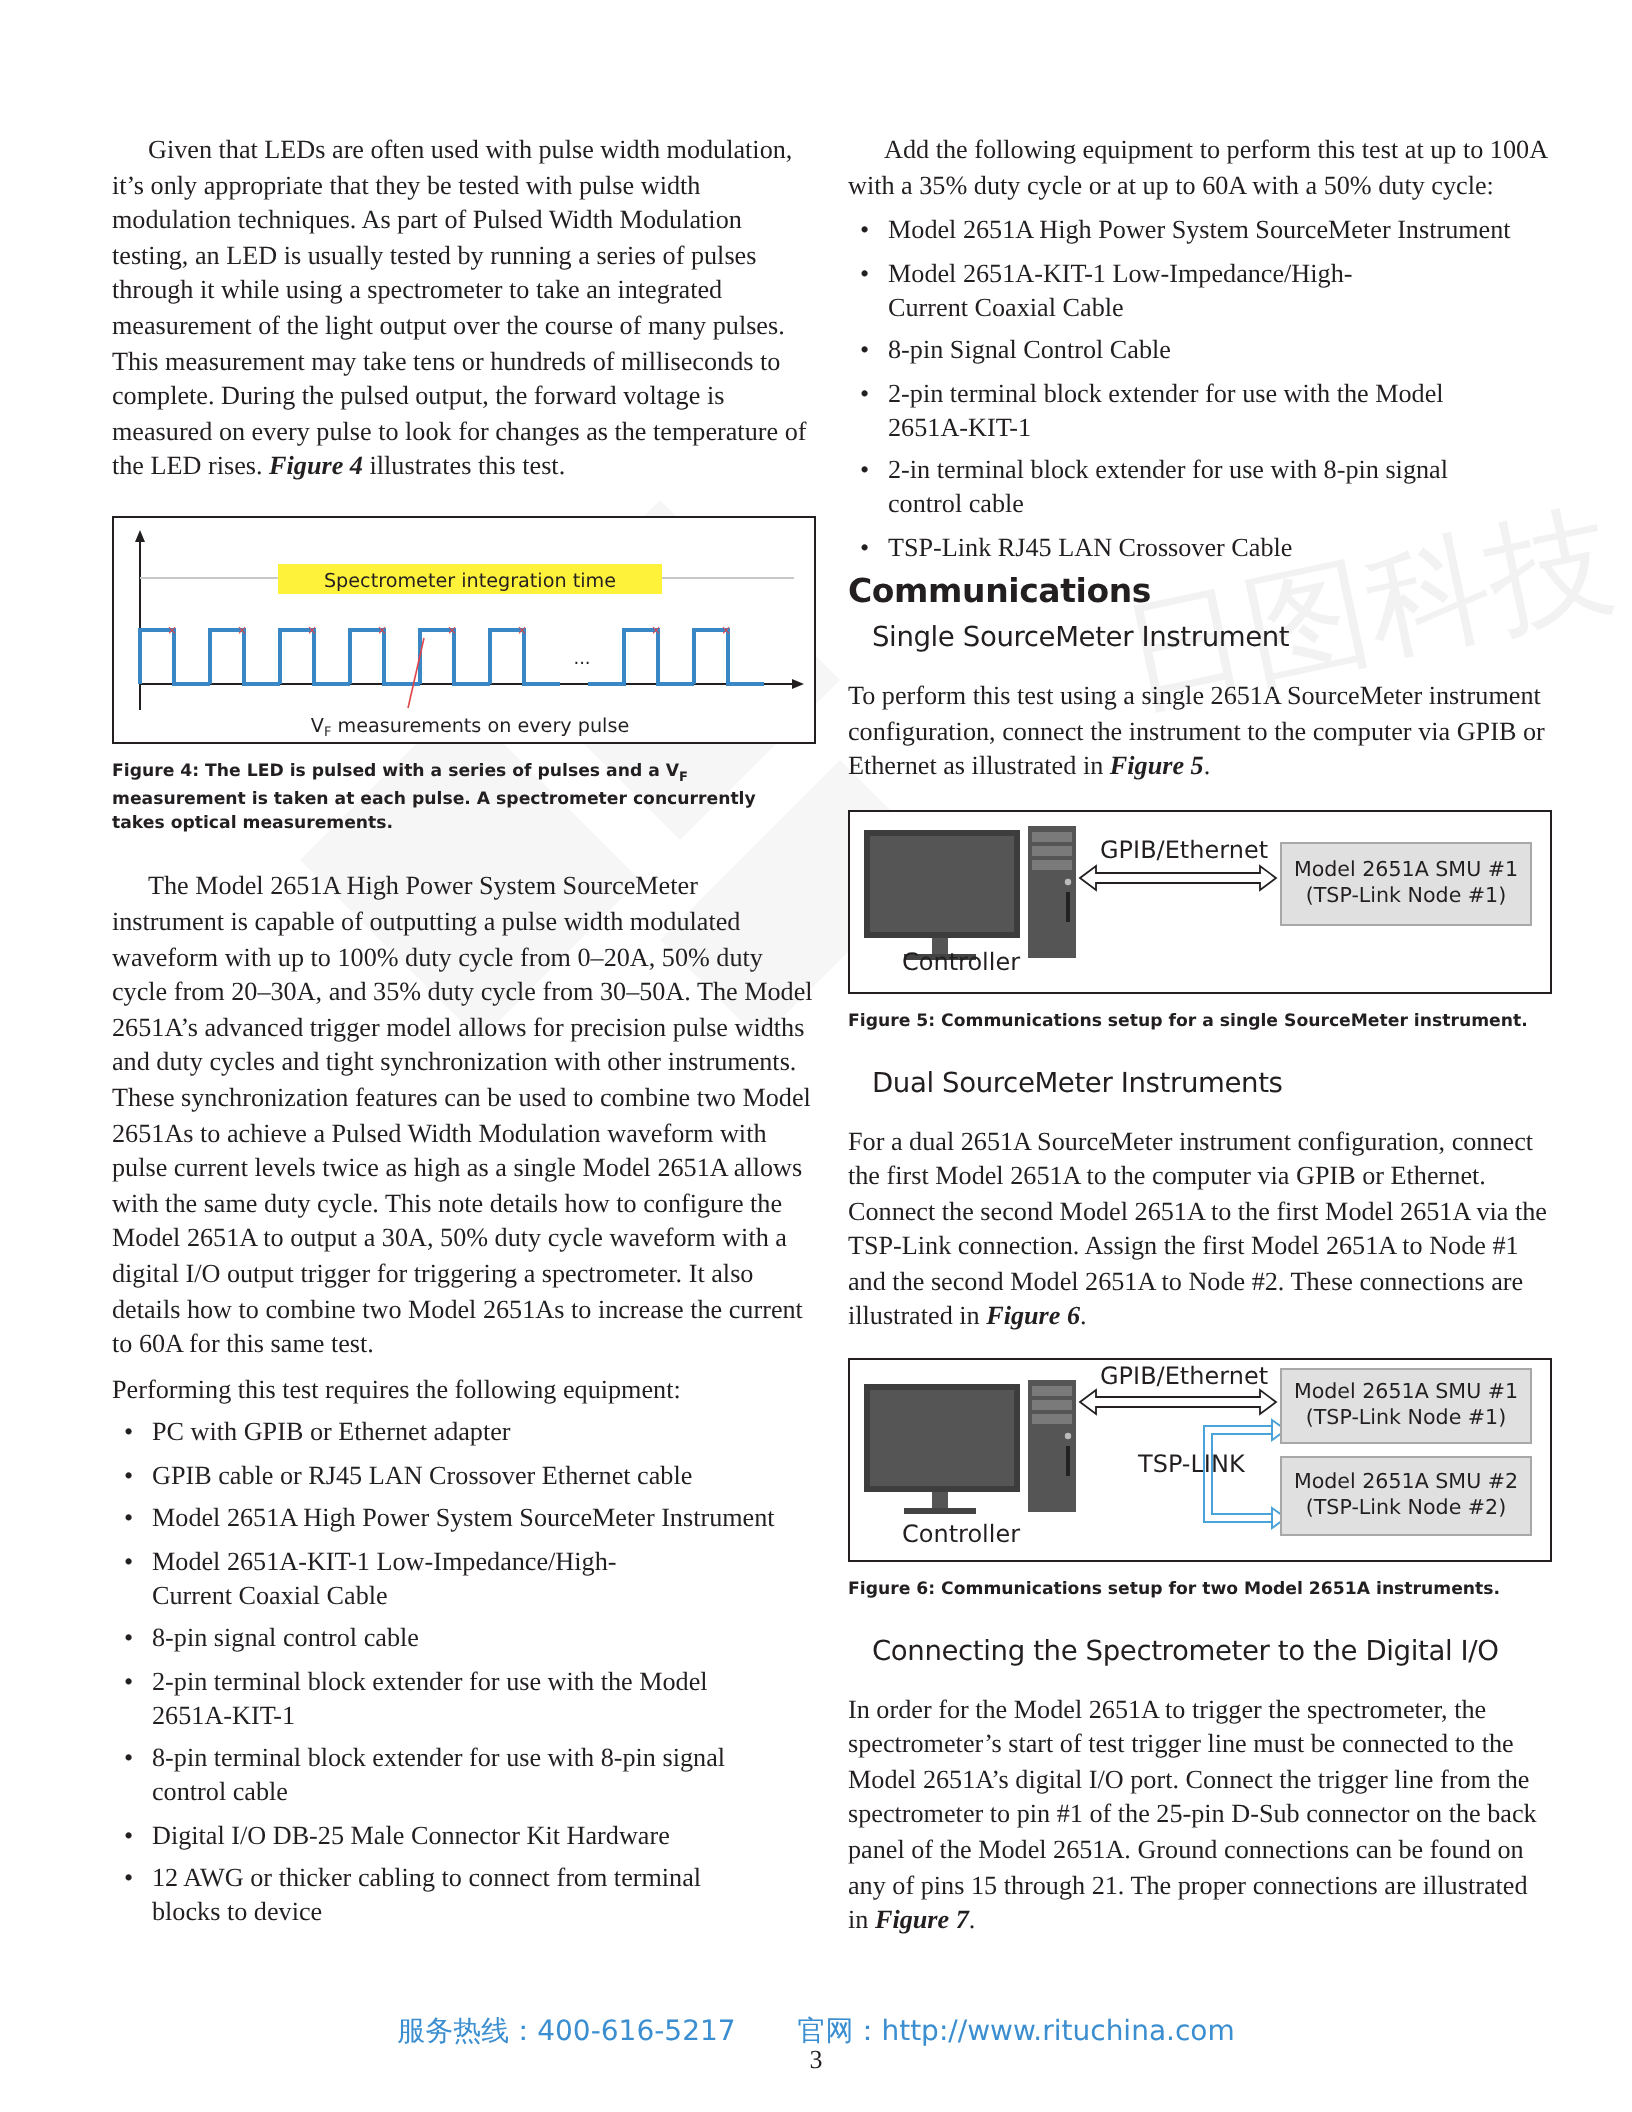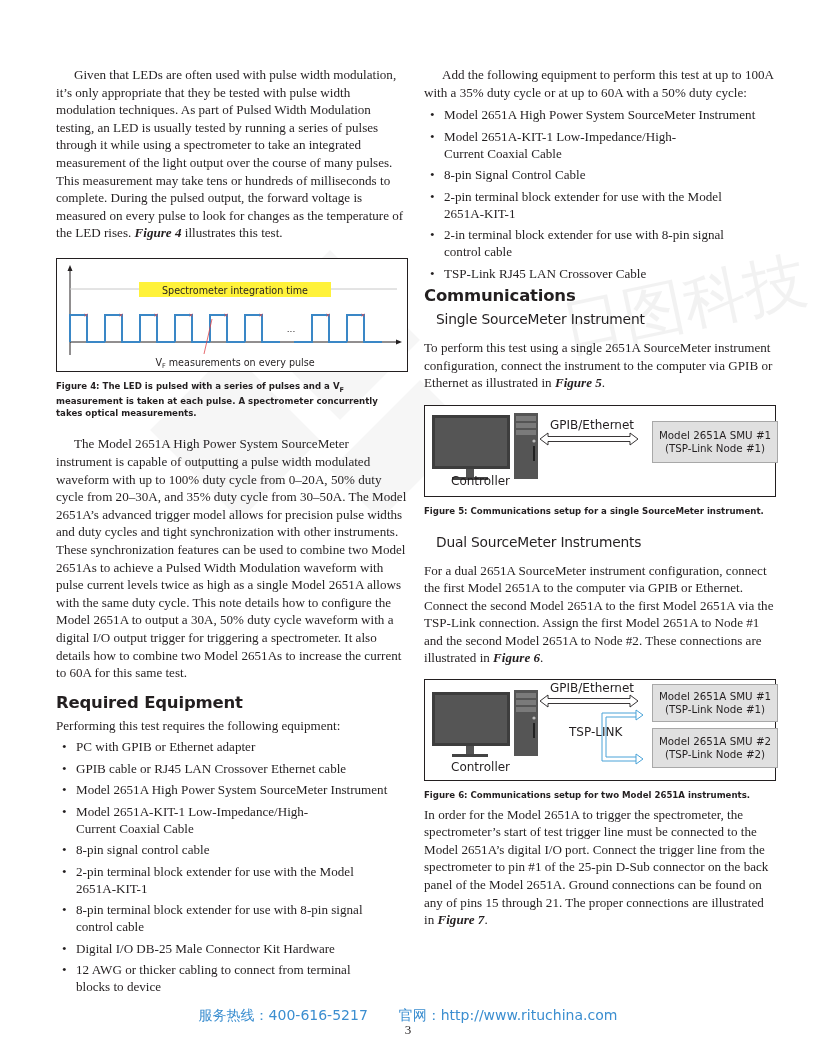--- a/index.html
+++ b/index.html
@@ -13,21 +13,21 @@
   h3 { font-family: "DejaVu Sans", sans-serif; font-weight: normal; font-size: 13.8px; margin: 12px; color: #231f20; letter-spacing: -0.2px; }
   ul.bullets { list-style: none; margin: 0; padding: 0; }
   ul.bullets li { position: relative; padding-left: 20px; font-family: "Liberation Serif", serif; font-size: 13.1px; line-height: 17.2px; margin-bottom: 4.2px; color: #231f20; }
   ul.bullets li::before { content: "\2022"; position: absolute; left: 6px; top: 0; }
   .caption { font-family: "DejaVu Sans", sans-serif; font-weight: bold; font-size: 8.6px; line-height: 11.6px; color: #231f20; }
   .figure-box { border: 1.3px solid #231f20; position: relative; background: #fff; }
   em.fig { font-style: italic; font-weight: bold; }
   .footer { position: absolute; left: 0; width: 816px; top: 1007px; text-align: center; font-family: "DejaVu Sans", sans-serif; font-size: 14px; color: #3b8ed0; }
   .page-num { position: absolute; left: 0; width: 816px; top: 1022px; text-align: center; font-family: "Liberation Serif", serif; font-size: 13px; color: #231f20; }
   .watermark { position: absolute; pointer-events: none; }
-  .smu-box { position: absolute; background: #e0e0e0; border: 1px solid #a8a8a8; font-family: "DejaVu Sans", sans-serif; font-size: 10.3px; line-height: 13px; text-align: center; color: #231f20; display: flex; flex-direction: column; justify-content: center; margin-left: 12px; }
+  .smu-box { position: absolute; background: #e0e0e0; border: 1px solid #a8a8a8; font-family: "DejaVu Sans", sans-serif; font-size: 10.3px; line-height: 13px; text-align: center; color: #231f20; display: flex; flex-direction: column; justify-content: center; }
   .diag-label { position: absolute; font-family: "DejaVu Sans", sans-serif; font-size: 12px; color: #231f20; white-space: nowrap; }
 </style>
 </head>
 <body>
 
 <svg class="watermark" style="left:0;top:0;" width="816" height="1056">
   <g fill="#000" fill-opacity="0.035">
     <path d="M250 330 L330 250 L420 340 L340 420 Z"></path>
     <path d="M150 430 L230 350 L320 440 L240 520 Z"></path>
     <path d="M330 470 L420 380 L470 430 L380 520 Z"></path>
@@ -69,21 +69,20 @@
         </g>
       <text x="234" y="73" text-anchor="middle" font-family="DejaVu Sans, sans-serif" font-size="9" fill="#231f20">...</text>
       <line x1="155" y1="60" x2="147" y2="95" stroke="#e0454a" stroke-width="0.8"></line>
       <text x="178" y="107" text-anchor="middle" font-family="DejaVu Sans, sans-serif" font-size="9.6" fill="#231f20"><tspan>V</tspan><tspan font-size="6.5" dy="2">F</tspan><tspan dy="-2"> measurements on every pulse</tspan></text>
     </svg>
   </div>
   <div class="caption" style="margin-top:9px; width:350px;"><span>Figure 4: The LED is pulsed with a series of pulses and a V</span><sub style="font-size:6.5px;">F</sub><span> measurement is taken at each pulse. A spectrometer concurrently takes optical measurements.</span></div>
 
   <p class="body indent" style="margin-top:16px;">The Model 2651A High Power System SourceMeter instrument is capable of outputting a pulse width modulated waveform with up to 100% duty cycle from 0–20A, 50% duty cycle from 20–30A, and 35% duty cycle from 30–50A. The Model 2651A’s advanced trigger model allows for precision pulse widths and duty cycles and tight synchronization with other instruments. These synchronization features can be used to combine two Model 2651As to achieve a Pulsed Width Modulation waveform with pulse current levels twice as high as a single Model 2651A allows with the same duty cycle. This note details how to configure the Model 2651A to output a 30A, 50% duty cycle waveform with a digital I/O output trigger for triggering a spectrometer. It also details how to combine two Model 2651As to increase the current to 60A for this same test.</p>
 
-  <h2 style="margin-top:11px;">Required Equipment</h2>
   <p class="body" style="margin-top:5px;">Performing this test requires the following equipment:</p>
   <ul class="bullets" style="margin-top:4px;">
     <li>PC with GPIB or Ethernet adapter</li>
     <li>GPIB cable or RJ45 LAN Crossover Ethernet cable</li>
     <li>Model 2651A High Power System SourceMeter Instrument</li>
     <li style="padding-right:60px;">Model 2651A-KIT-1 Low-Impedance/High-Current Coaxial Cable</li>
     <li>8-pin signal control cable</li>
     <li style="padding-right:35px;">2-pin terminal block extender for use with the Model 2651A-KIT-1</li>
     <li style="padding-right:35px;">8-pin terminal block extender for use with 8-pin signal control cable</li>
     <li>Digital I/O DB-25 Male Connector Kit Hardware</li>
@@ -164,20 +163,21 @@
       <span>Model 2651A SMU #1</span>
       <span>(TSP-Link Node #1)</span>
     </div>
     <div class="smu-box" style="left:215px; top:48px; width:124px; height:38px;">
       <span>Model 2651A SMU #2</span>
       <span>(TSP-Link Node #2)</span>
     </div>
   </div>
   <div class="caption" style="margin-top:9px;">Figure 6: Communications setup for two Model 2651A instruments.</div>
 
+  <h3 style="margin-top:16px;">Connecting the Spectrometer to the Digital I/O</h3>
   <p class="body" style="margin-top:4px;"><span>In order for the Model 2651A to trigger the spectrometer, the spectrometer’s start of test trigger line must be connected to the Model 2651A’s digital I/O port. Connect the trigger line from the spectrometer to pin #1 of the 25-pin D-Sub connector on the back panel of the Model 2651A. Ground connections can be found on any of pins 15 through 21. The proper connections are illustrated in </span><em class="fig">Figure 7</em><span>.</span></p>
 </div>
 
 <div class="footer">
   <span>服务热线：400-616-5217</span>
   <span style="display:inline-block;width:22px;"></span>
   <span>官网：http://www.rituchina.com</span>
 </div>
 <div class="page-num">3</div>
 

